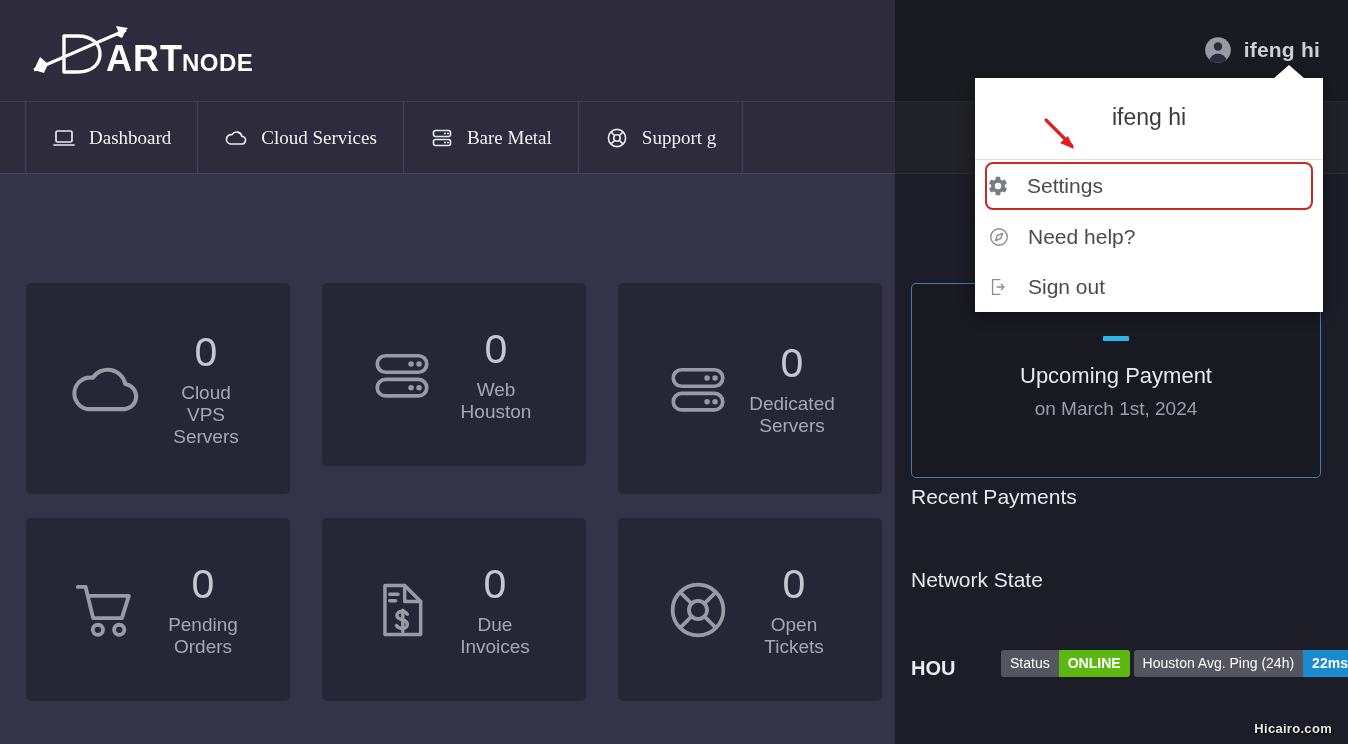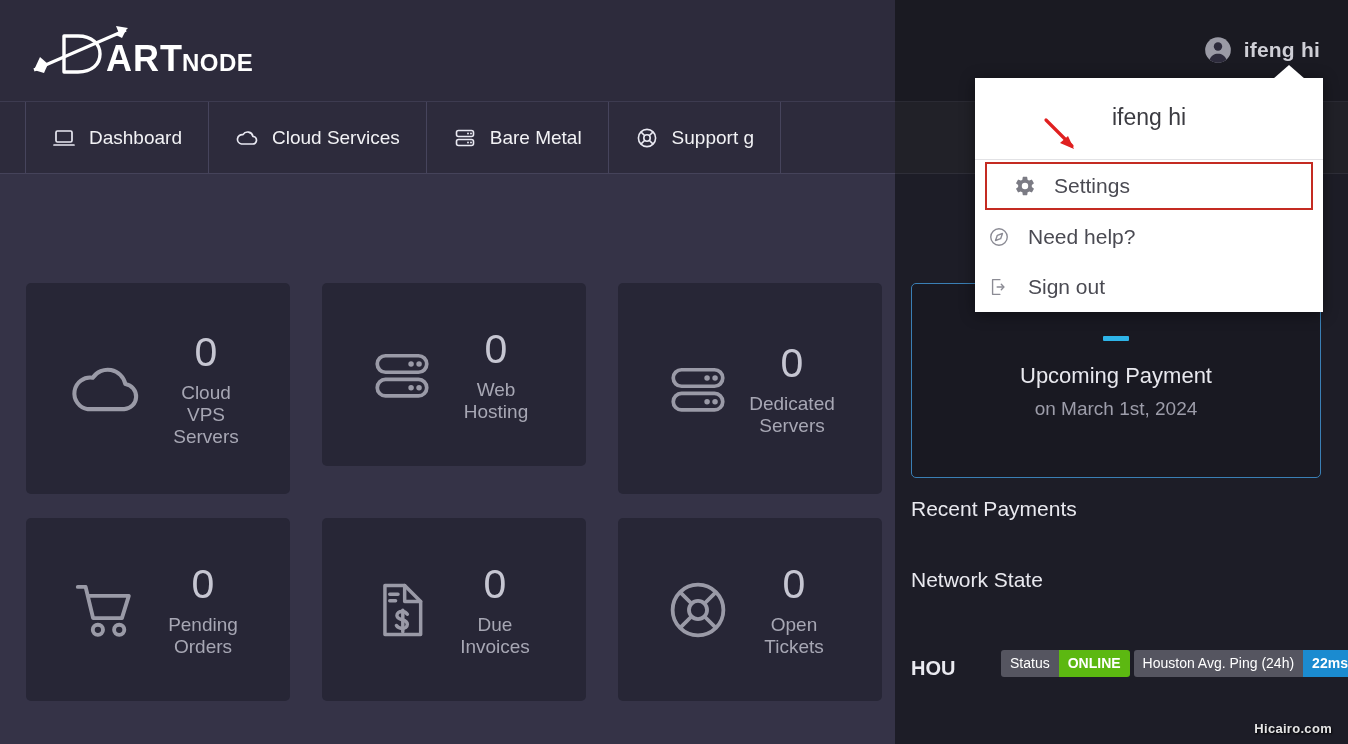--- a/index.html
+++ b/index.html
@@ -58,20 +58,21 @@
 
   
   .navbar {
     position: absolute; left: 0; top: 101px;
     width: 1348px; height: 73px;
     background: #2d2b3c;
     border-top: 1px solid #3d3b50;
     border-bottom: 1px solid #45435a;
     display: flex;
     align-items: stretch;
+    font-family: Liberation Serif, serif;
   }
   .navbar-dark-overlay {
     position: absolute; left: 895px; top: 101px;
     width: 453px; height: 73px;
     background: #212128;
     border-top: 1px solid #2a2a33;
     border-bottom: 1px solid #2e2e38;
     pointer-events: none;
   }
   .nav-spacer { width: 25px; flex: 0 0 25px; }
@@ -146,21 +147,21 @@
   .upcoming-title {
     font-size: 22px; color: #e8e8ee; margin-top: 22px;
   }
   .upcoming-sub {
     font-size: 19px; color: #9d9daa; margin-top: 9px;
   }
   .right-heading {
     position: absolute; left: 911px;
     color: #e9e9ef; font-size: 21px; font-weight: 400;
   }
-  #recent-payments-heading { top: 497px; }
+  #recent-payments-heading { top: 485px; }
   #network-state-heading  { top: 568px; }
 
   .network-row {
     position: absolute; left: 911px; top: 650px;
     display: flex; align-items: flex-start; gap: 22px;
   }
   .network-label {
     color: #eaeaf0; font-size: 20px; font-weight: bold;
     padding-top: 7px; width: 68px;
   }
@@ -210,22 +211,22 @@
     gap: 18px;
     padding: 13px 13px;
     color: #4a4a52;
     font-size: 21px;
     cursor: pointer;
   }
   .dropdown-item .dd-ico { width: 22px; height: 22px; flex: 0 0 22px; display:block; }
   .dropdown-item.highlighted {
     border: 2px solid #c42b22;
     margin: 2px 10px;
-    padding: 10px 27px;
-    border-radius: 0;
+    padding: 10px 0;
+    border-radius: 8px;
   }
 
   .red-arrow {
     position: absolute;
     left: 1042px; top: 116px;
     width: 44px; height: 44px;
     z-index: 45; pointer-events: none;
   }
 
   
@@ -339,21 +340,21 @@
         <svg class="card-ico" width="66" height="66" viewBox="0 0 24 24" fill="none" stroke="#b4b4c0" stroke-width="1.35">
           <rect x="3" y="5" width="18" height="6" rx="3"></rect>
           <rect x="3" y="13.6" width="18" height="6" rx="3"></rect>
           <circle cx="15.3" cy="8" r="1" fill="#b4b4c0" stroke="none"></circle>
           <circle cx="18.2" cy="8" r="1" fill="#b4b4c0" stroke="none"></circle>
           <circle cx="15.3" cy="16.6" r="1" fill="#b4b4c0" stroke="none"></circle>
           <circle cx="18.2" cy="16.6" r="1" fill="#b4b4c0" stroke="none"></circle>
         </svg>
         <div class="card-text">
           <div class="card-value">0</div>
-          <div class="card-label">Web Hosting</div>
+          <div class="card-label">Web Houston</div>
         </div>
       </div>
 
       <div class="card tall">
         <svg class="card-ico" width="66" height="66" viewBox="0 0 24 24" fill="none" stroke="#b4b4c0" stroke-width="1.35">
           <rect x="3" y="5" width="18" height="6" rx="3"></rect>
           <rect x="3" y="13.6" width="18" height="6" rx="3"></rect>
           <circle cx="15.3" cy="8" r="1" fill="#b4b4c0" stroke="none"></circle>
           <circle cx="18.2" cy="8" r="1" fill="#b4b4c0" stroke="none"></circle>
           <circle cx="15.3" cy="16.6" r="1" fill="#b4b4c0" stroke="none"></circle>

